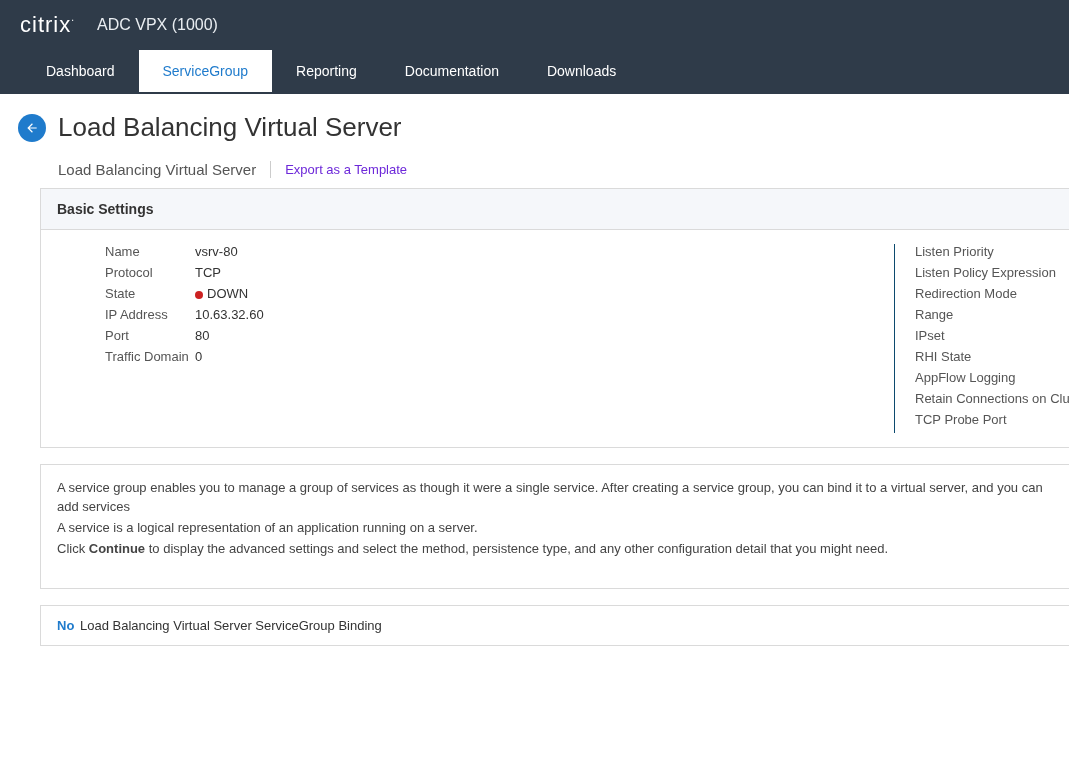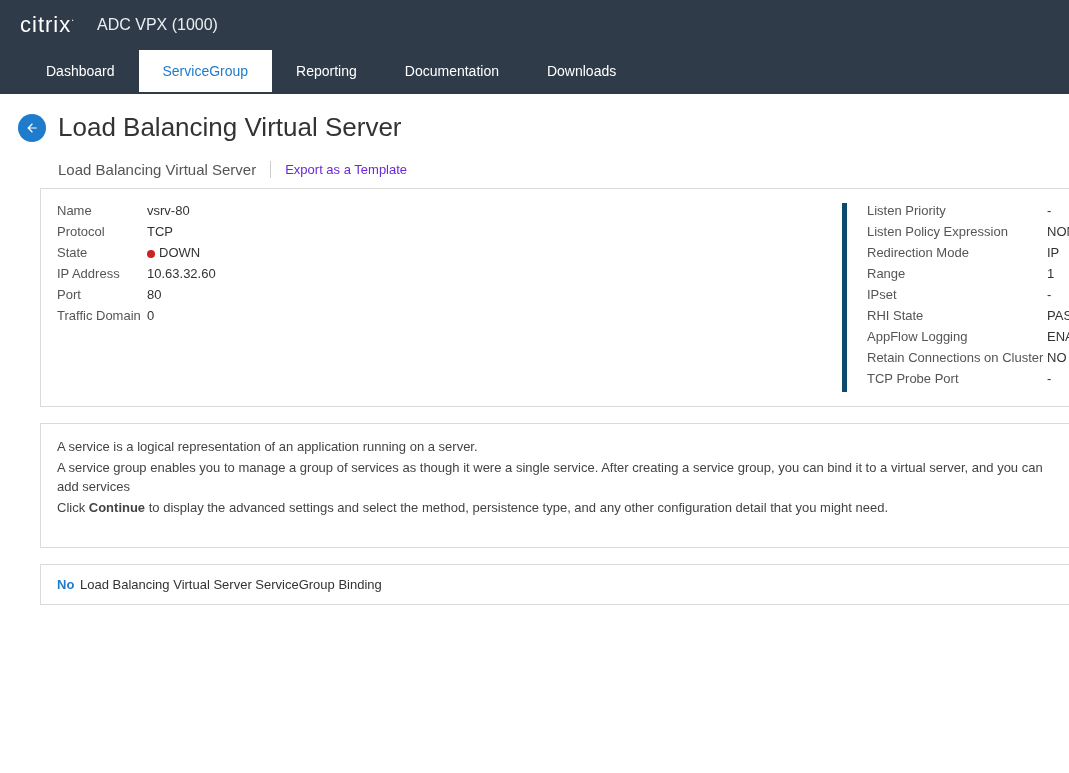--- a/index.html
+++ b/index.html
@@ -16,21 +16,21 @@
     .back-circle { width: 28px; height: 28px; border-radius: 50%; background: #1f7bcc; display: flex; align-items: center; justify-content: center; margin-right: 12px; cursor: pointer; }
     .back-circle svg { fill: #fff; }
     .page-title { font-size: 26px; font-weight: 400; color: #333; }
     .subheader { display: flex; align-items: center; margin: 0 0 10px 40px; }
     .subheader-title { font-size: 15px; color: #555; padding-right: 14px; border-right: 1px solid #ccc; margin-right: 14px; }
     .export-link { color: #6d28d9; font-size: 13px; cursor: pointer; }
     .panel { border: 1px solid #dadada; border-right: none; margin-left: 22px; margin-bottom: 16px; }
     .panel-header { background: #f5f7fa; border-bottom: 1px solid #dadada; padding: 12px 16px; font-size: 14px; font-weight: 600; color: #333; }
     .panel-body { padding: 14px 16px; }
     .settings-grid { display: flex; }
-    .settings-col-left { padding-right: 20px; flex: 0 0 790px; border-right: 5px solid #0c4a6e; }
+    .settings-col-left { padding-right: 20px; flex: 0 0 790px; border-right: 1px solid #0c4a6e; margin-left: 48px; }
     .settings-col-right { padding-left: 20px; flex: 1; }
     .kv-row { display: flex; margin-bottom: 6px; font-size: 13px; }
     .kv-label { width: 90px; color: #555; }
     .kv-label-r { width: 180px; color: #555; }
     .kv-value { color: #333; }
     .status-dot { width: 8px; height: 8px; background: #cc2222; border-radius: 50%; display: inline-block; margin-right: 4px; vertical-align: middle; }
     .desc-text { font-size: 13px; color: #444; line-height: 1.45; margin-bottom: 2px; }
     .desc-note { margin-top: 1px; margin-bottom: 14px; }
     .desc-continue { margin-bottom: 16px; }
     .binding-row { border: 1px solid #dadada; border-right: none; margin-left: 22px; padding: 12px 16px; font-size: 13px; cursor: pointer; }
@@ -64,20 +64,21 @@
     </div>
     <h1 class="page-title">Load Balancing Virtual Server</h1>
   </div>
 
   <div class="subheader">
     <span class="subheader-title">Load Balancing Virtual Server</span>
     <span class="export-link">Export as a Template</span>
   </div>
 
   <div class="panel">
+    <div class="panel-header">Basic Settings</div>
     <div class="panel-body settings-grid">
       <div class="settings-col-left">
         <div class="kv-row">
             <span class="kv-label">Name</span>
             <span class="kv-value">vsrv-80</span>
           </div>
         <div class="kv-row">
             <span class="kv-label">Protocol</span>
             <span class="kv-value">TCP</span>
           </div>
@@ -134,22 +135,22 @@
         <div class="kv-row">
             <span class="kv-label-r">TCP Probe Port</span>
             <span class="kv-value">-</span>
           </div>
       </div>
     </div>
   </div>
 
   <div class="panel">
     <div class="panel-body">
+      <div class="desc-text">A service group enables you to manage a group of services as though it were a single service. After creating a service group, you can bind it to a virtual server, and you can add services</div>
       <div class="desc-text">A service is a logical representation of an application running on a server.</div>
-      <div class="desc-text">A service group enables you to manage a group of services as though it were a single service. After creating a service group, you can bind it to a virtual server, and you can add services</div>
       <div class="desc-text desc-continue"><span>Click </span><span class="bold">Continue</span><span> to display the advanced settings and select the method, persistence type, and any other configuration detail that you might need.</span></div>
     </div>
   </div>
 
   <div class="binding-row">
     <span class="no-bold">No</span><span> Load Balancing Virtual Server ServiceGroup Binding</span>
   </div>
 
 </div>
 

